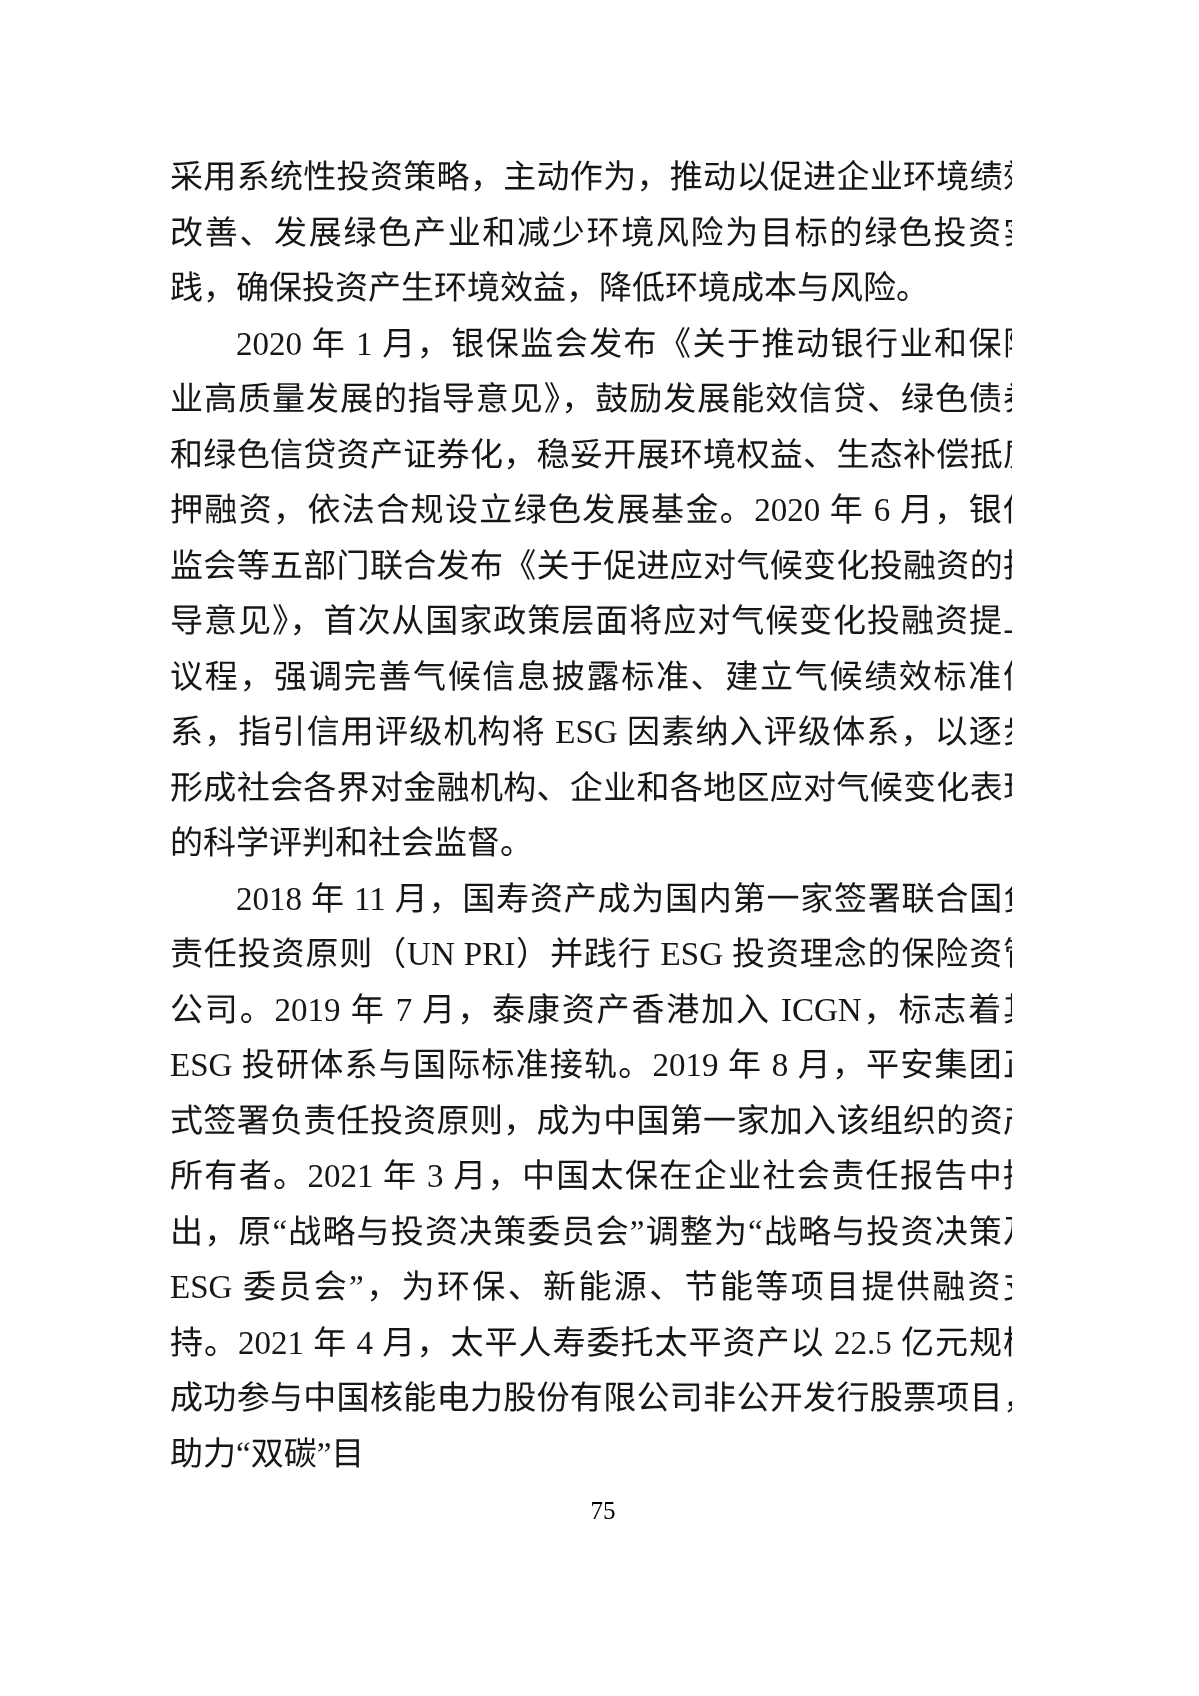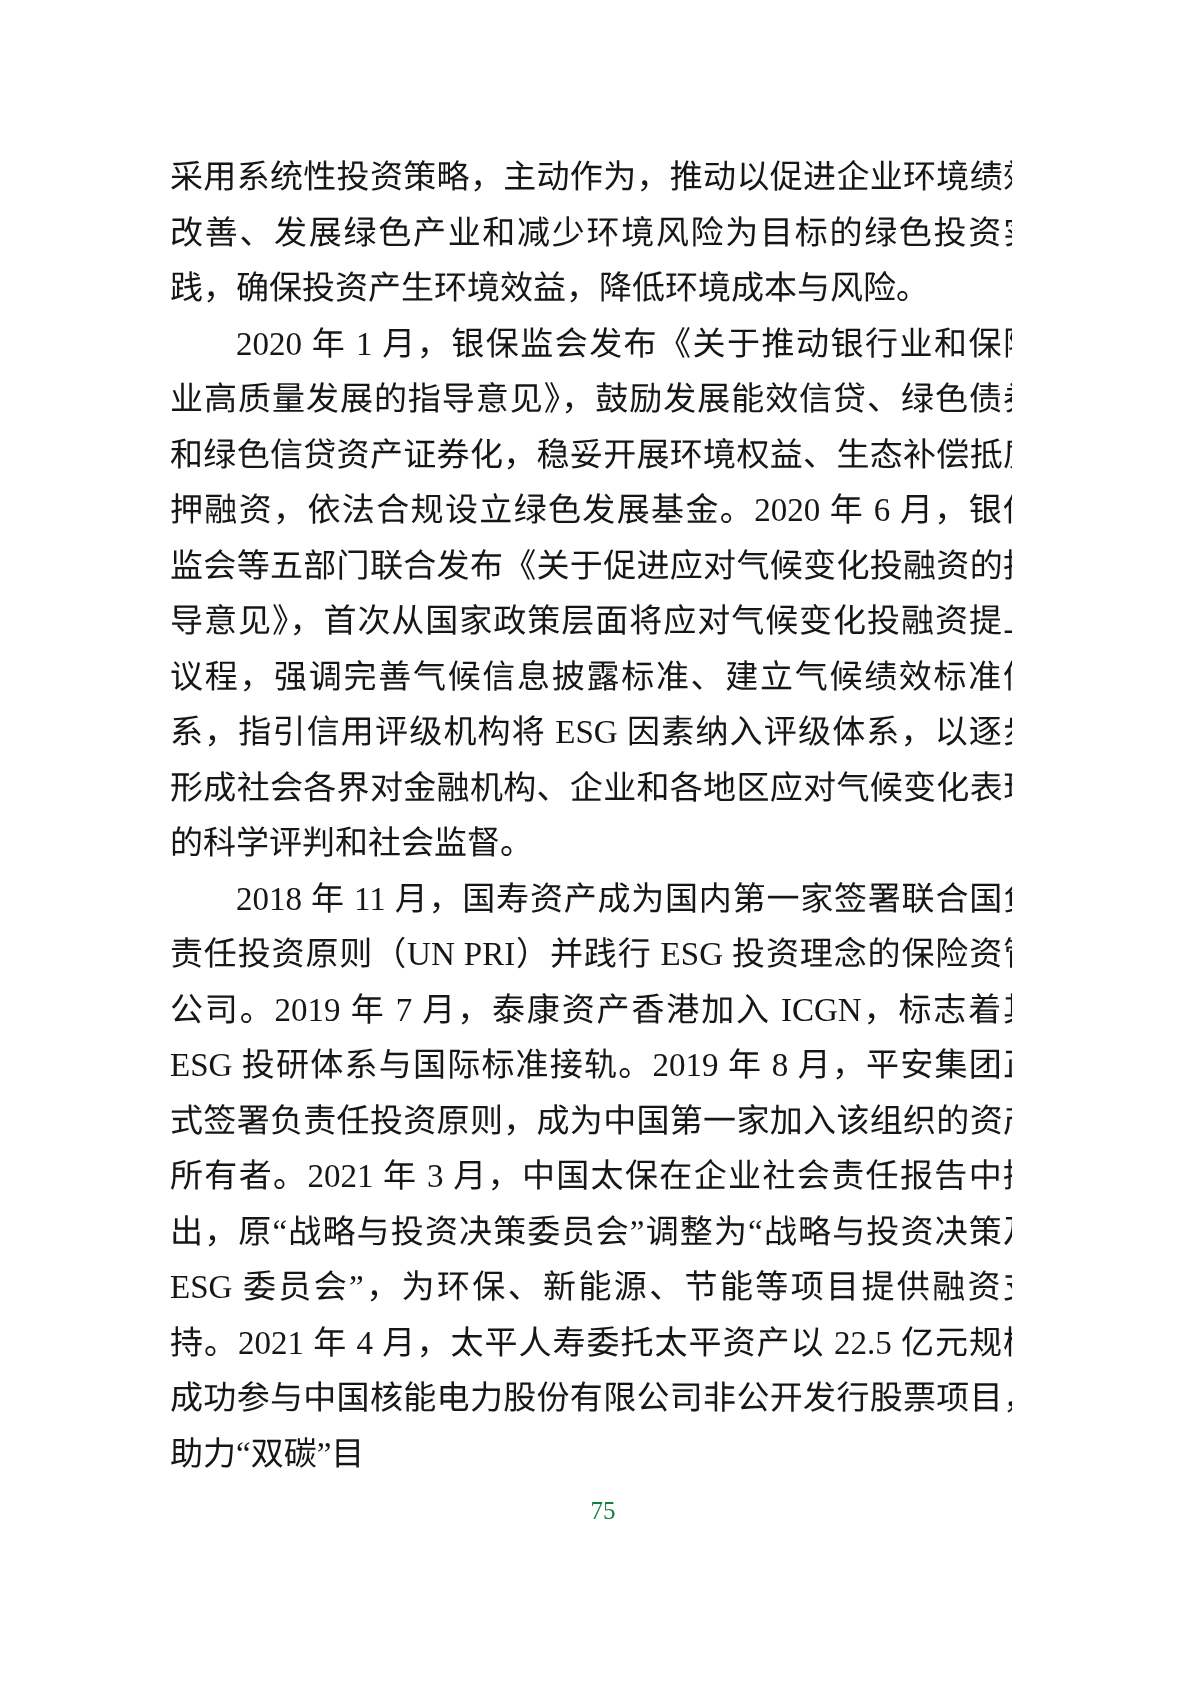--- a/index.html
+++ b/index.html
@@ -37,21 +37,21 @@
     text-indent: 66px;
   }
   .page-number {
     position: absolute;
     top: 1496px;
     left: 170px;
     width: 866px;
     text-align: center;
     font-size: 25px;
     line-height: 30px;
-    color: #15803d;
+    color: #000000;
   }
 </style>
 </head>
 <body>
 
 <div class="page">
   <div class="text-block">
     <p class="para">采用系统性投资策略，主动作为，推动以促进企业环境绩效改善、发展绿色产业和减少环境风险为目标的绿色投资实践，确保投资产生环境效益，降低环境成本与风险。</p>
     <p class="para indent">2020 年 1 月，银保监会发布《关于推动银行业和保险业高质量发展的指导意见》，鼓励发展能效信贷、绿色债券和绿色信贷资产证券化，稳妥开展环境权益、生态补偿抵质押融资，依法合规设立绿色发展基金。2020 年 6 月，银保监会等五部门联合发布《关于促进应对气候变化投融资的指导意见》，首次从国家政策层面将应对气候变化投融资提上议程，强调完善气候信息披露标准、建立气候绩效标准体系，指引信用评级机构将 ESG 因素纳入评级体系，以逐步形成社会各界对金融机构、企业和各地区应对气候变化表现的科学评判和社会监督。</p>
     <p class="para indent">2018 年 11 月，国寿资产成为国内第一家签署联合国负责任投资原则（UN PRI）并践行 ESG 投资理念的保险资管公司。2019 年 7 月，泰康资产香港加入 ICGN，标志着其 ESG 投研体系与国际标准接轨。2019 年 8 月，平安集团正式签署负责任投资原则，成为中国第一家加入该组织的资产所有者。2021 年 3 月，中国太保在企业社会责任报告中提出，原“战略与投资决策委员会”调整为“战略与投资决策及 ESG 委员会”，为环保、新能源、节能等项目提供融资支持。2021 年 4 月，太平人寿委托太平资产以 22.5 亿元规模成功参与中国核能电力股份有限公司非公开发行股票项目，助力“双碳”目</p>

